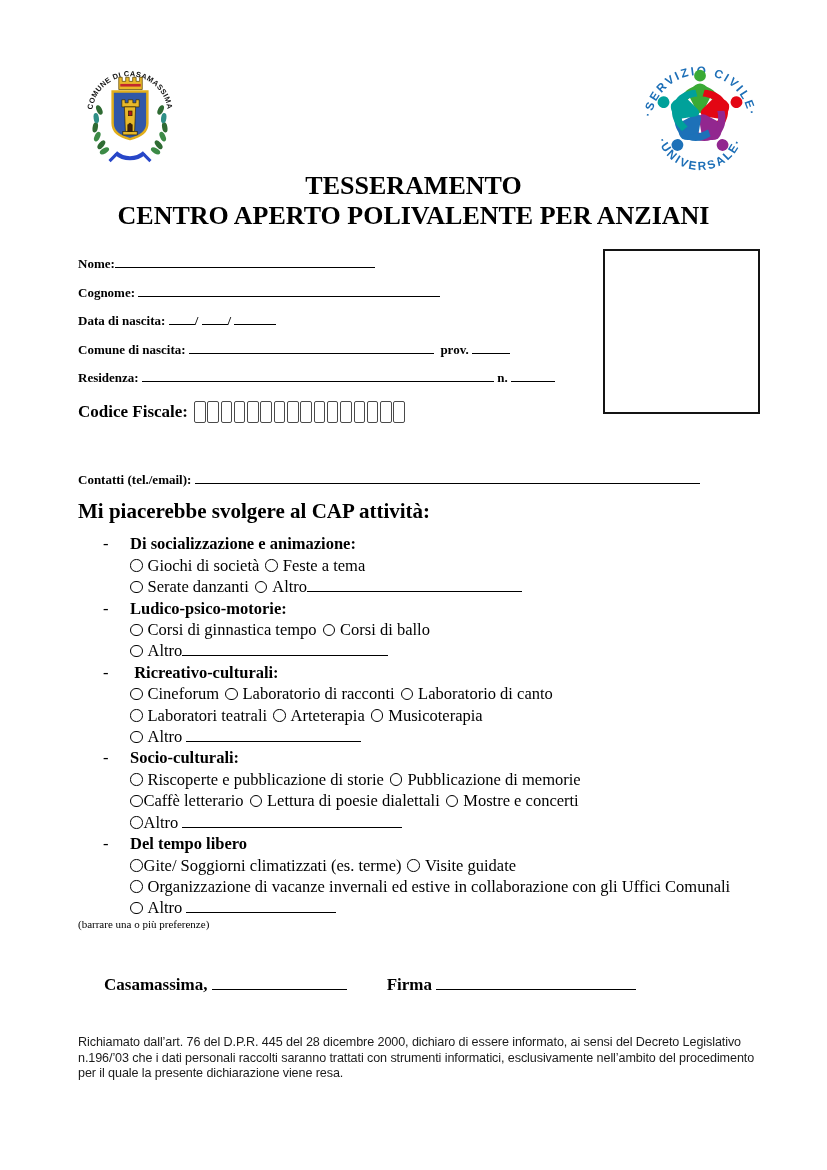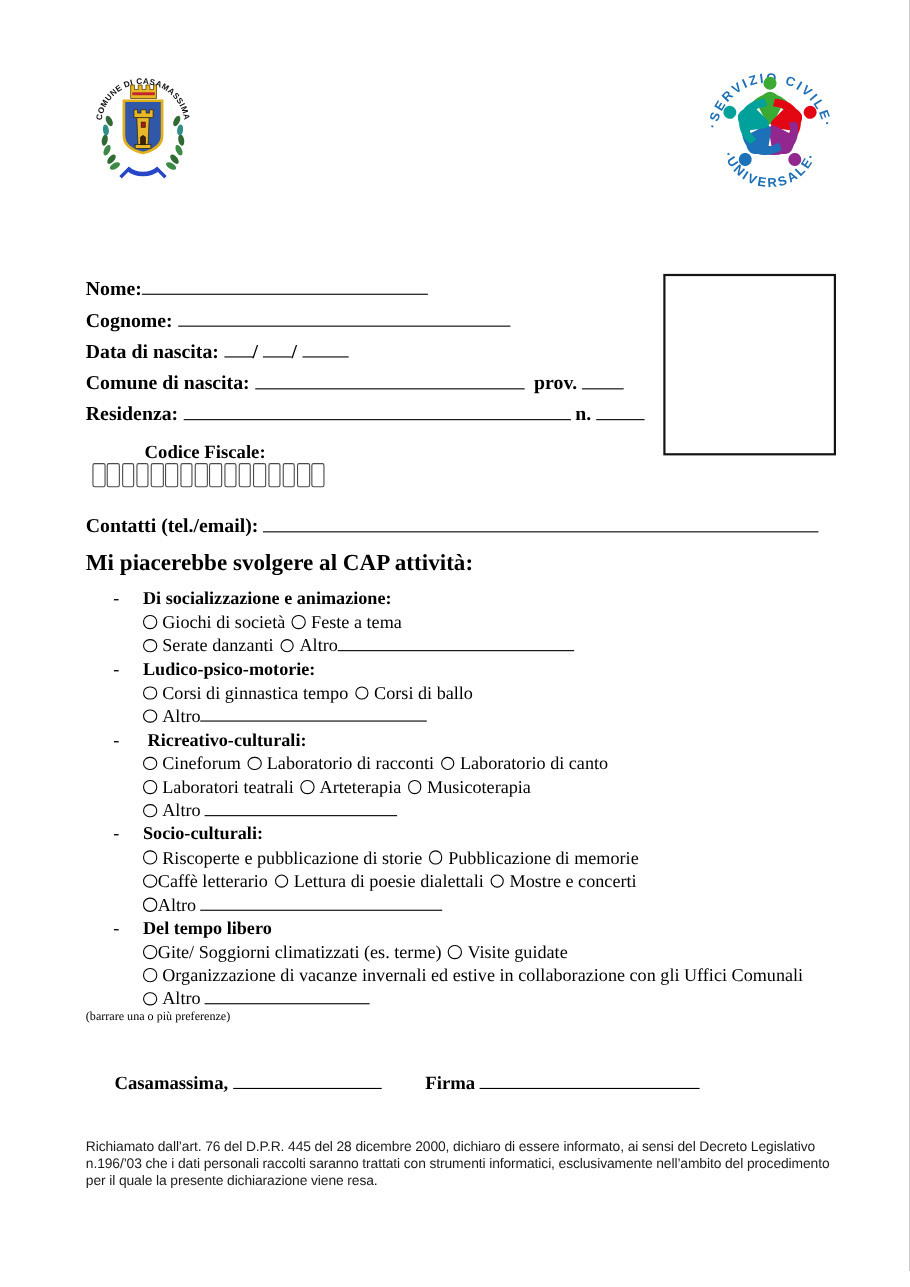--- a/index.html
+++ b/index.html
@@ -7,27 +7,27 @@
     position:relative;width:827px;height:1170px;background:#ffffff;margin:0 auto;
     font-family:"Liberation Serif","DejaVu Serif",serif;color:#000;overflow:hidden;
   }
   
   .logo-left{position:absolute;left:84px;top:50px;width:92px;height:122px;}
   .logo-right{position:absolute;left:641px;top:55px;width:118px;height:118px;}
   .title{position:absolute;left:0;top:171px;width:827px;text-align:center;
          font-weight:bold;font-size:26px;line-height:30px;}
   
   .frow{position:absolute;left:78px;display:flex;align-items:baseline;white-space:pre;
-        font-size:18px;}
+        font-size:13px;}
   .flabel{font-weight:bold;}
   .blank{display:inline-block;border-bottom:1.6px solid #000;height:15px;
          vertical-align:baseline;}
   .photo-box{position:absolute;left:603px;top:249px;width:153px;height:161px;
              border:2px solid #141414;background:#fff;}
-  .cf-row{position:absolute;left:78px;top:401px;display:flex;align-items:center;flex-direction:column;}
+  .cf-row{position:absolute;left:78px;top:401px;display:flex;align-items:center;}
   .cf-boxes{display:flex;gap:1.8px;margin-left:6px;}
   .cf-box{width:9.5px;height:20px;border:1.5px solid #4a4a4a;border-radius:2px;background:#fff;}
   
   .activities{position:absolute;left:78px;top:501px;width:700px;font-size:16.5px;line-height:21.4px;}
   .act-heading{font-weight:bold;font-size:21px;margin:0 0 11px 0;}
   .group-title{display:flex;white-space:pre;font-weight:bold;}
   .group-title .dash{width:27px;padding-left:25px;font-weight:normal;}
   .opt-row{padding-left:52px;white-space:pre;}
   .opt-item{margin-right:6px;white-space:pre;}
   .circle{display:inline-block;width:10.5px;height:10.5px;border:1.6px solid #000;
@@ -113,20 +113,24 @@
     </text>
     <g>
       <use href="#scuPerson" fill="#3aaa35"></use>
       <use href="#scuPerson" fill="#e30613" transform="rotate(72 60 60)"></use>
       <use href="#scuPerson" fill="#92278f" transform="rotate(144 60 60)"></use>
       <use href="#scuPerson" fill="#1d71b8" transform="rotate(216 60 60)"></use>
       <use href="#scuPerson" fill="#00a19a" transform="rotate(288 60 60)"></use>
     </g>
   </svg>
 
+  <div class="title">
+    <div>TESSERAMENTO</div>
+    <div>CENTRO APERTO POLIVALENTE PER ANZIANI</div>
+  </div>
 
   <div class="photo-box"></div>
 
   <div class="frow" style="top:252px">
     <span class="flabel">Nome:</span><span class="blank" style="width:260px"></span>
   </div>
   <div class="frow" style="top:281px">
     <span class="flabel">Cognome:</span><span> </span><span class="blank" style="width:302px"></span>
   </div>
   <div class="frow" style="top:309px">

